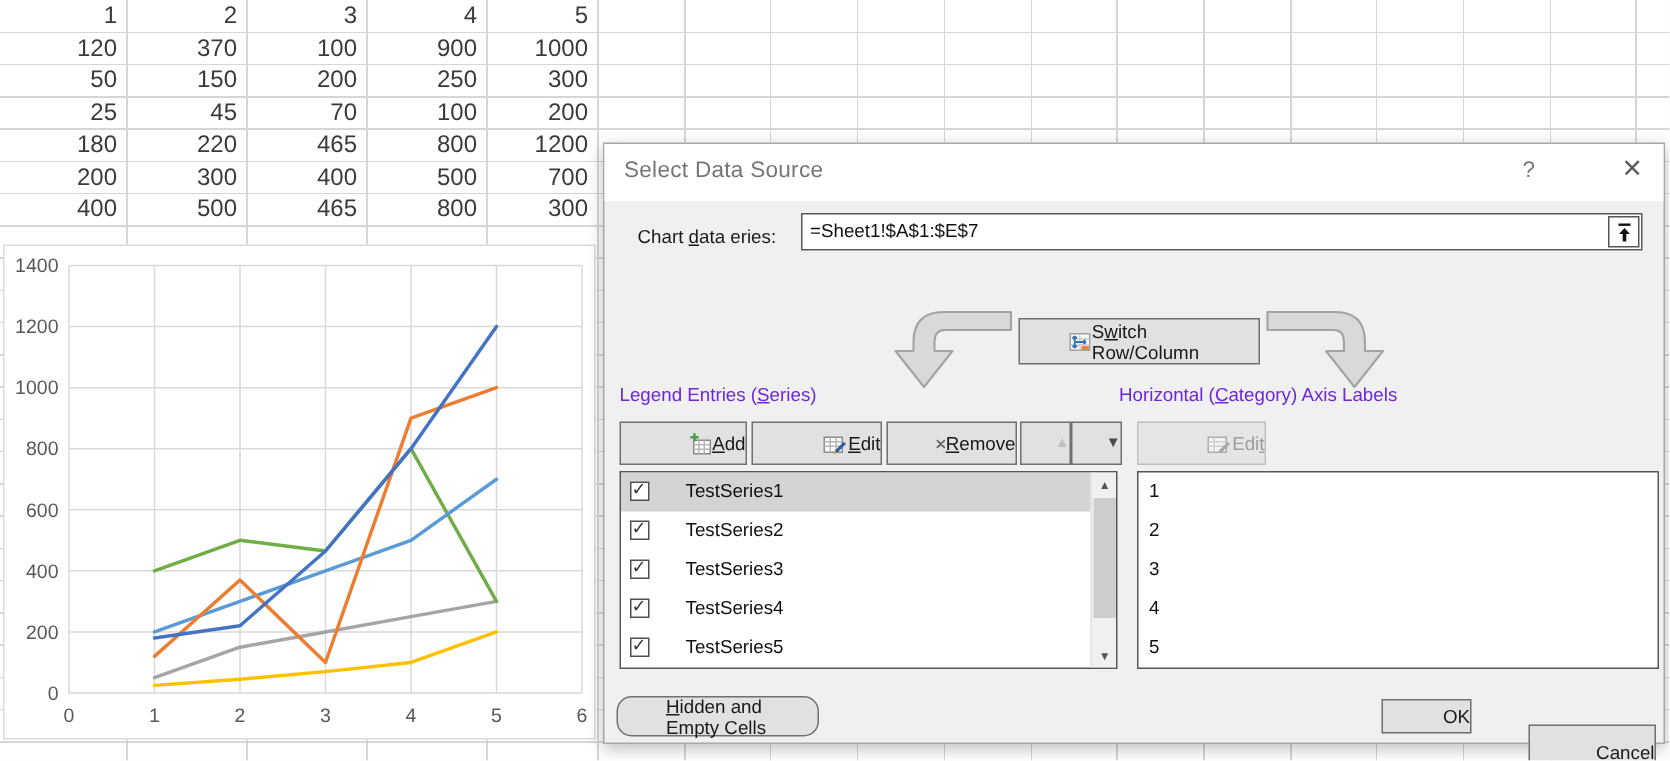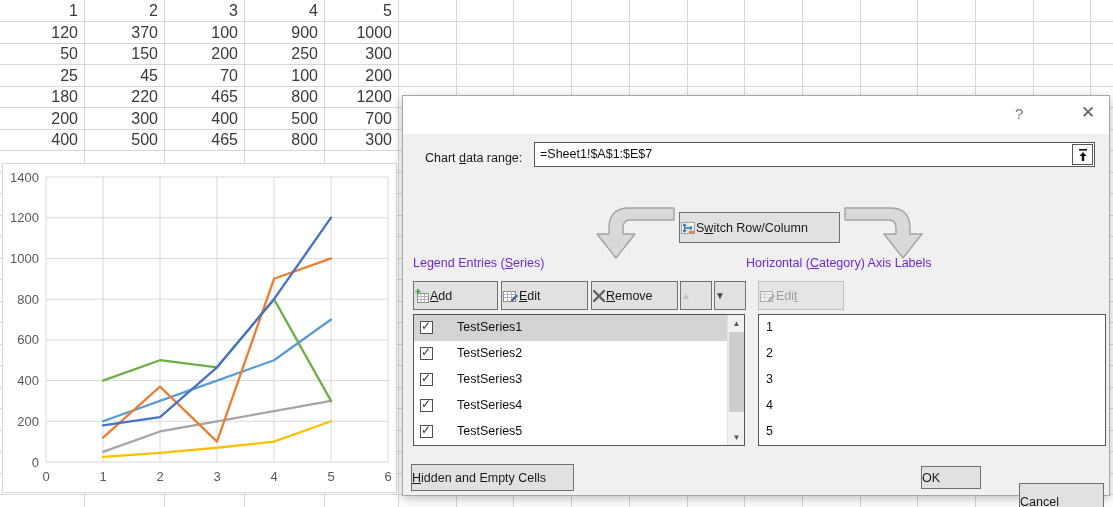--- a/index.html
+++ b/index.html
@@ -31,21 +31,21 @@
 
   .range-label{position:absolute;left:22px;top:55px;}
   .accel{text-decoration:underline;}
   .range-input{position:absolute;left:131px;top:46px;width:561px;height:25px;
                background:#fff;border:1px solid #565656;padding-left:23px;}
   .range-value{position:absolute;left:5px;top:4px;font-size:12.5px;color:#111;}
   .picker-btn{position:absolute;right:1px;top:1px;width:21px;height:21px;background:#fff;
               border:1px solid #565656;display:flex;align-items:center;justify-content:center;}
 
   .btn{position:absolute;background:#e1e1e1;border:1px solid #707070;display:flex;
-       align-items:center;justify-content:flex-start;gap:0;font-size:12.5px;color:#1a1a1a;cursor:default;}
+       align-items:center;justify-content:flex-end;gap:0;font-size:12.5px;color:#1a1a1a;cursor:default;padding-left:32px;}
   .btn.disabled{background:#e5e5e5;border-color:#bfbfbf;color:#9d9d9d;}
 
   .switch-btn{left:276px;top:116px;width:161px;height:31px;}
   .sec-label{position:absolute;top:160px;color:#6d28d9;}
   .btn-add{left:10px;top:185px;width:85px;height:29px;}
   .btn-edit{left:98px;top:185px;width:87px;height:29px;}
   .btn-remove{left:188px;top:185px;width:87px;height:29px;}
   .btn-up{left:277px;top:185px;width:32px;height:29px;}
   .btn-down{left:311px;top:185px;width:32px;height:29px;}
   .tri-up{color:#c2c2c2;font-size:10px;}
@@ -60,21 +60,21 @@
             border:1px solid #4f4f4f;}
   .lrow .cb span{position:absolute;left:0px;top:-3px;font-size:12px;color:#353535;}
   .lrow .slabel{position:absolute;left:43px;top:5px;}
   .axis-list .lrow .slabel{left:7px;}
   .scrollbar{position:absolute;right:0;top:0;bottom:0;width:17px;background:#f0f0f0;border-left:1px solid #e2e2e2;}
   .sb-btn{position:absolute;left:0;width:17px;height:16px;display:flex;align-items:center;justify-content:center;
           font-size:8px;color:#555;}
   .sb-thumb{position:absolute;left:1px;top:17px;width:15px;height:80px;background:#cdcdcd;}
 
   .btn-edit2{left:355px;top:185px;width:86px;height:29px;}
-  .btn-hidden{left:8px;top:368px;width:163px;height:27px;}
+  .btn-hidden{left:8px;top:368px;width:135px;height:27px;border-radius:10px;}
   .btn-ok{left:518px;top:370px;width:60px;height:23px;}
   .btn-cancel{left:616px;top:387px;width:85px;height:37px;}
 
   .deco{position:absolute;left:0;top:0;pointer-events:none;}
 </style>
 </head>
 <body>
 
 <div class="screen">
 
@@ -195,24 +195,25 @@
         <polyline points="100,292.9107142857143 157,288.8392857142857 214,283.75 271,277.64285714285717 328,257.2857142857143" fill="none" stroke="#FFC000" stroke-width="2.3" stroke-linejoin="round" stroke-linecap="round"></polyline>
         <polyline points="100,216.57142857142856 157,196.21428571428572 214,203.33928571428572 271,135.14285714285714 328,236.92857142857144" fill="none" stroke="#70AD47" stroke-width="2.3" stroke-linejoin="round" stroke-linecap="round"></polyline>
         <polyline points="100,257.2857142857143 157,236.92857142857144 214,216.57142857142856 271,196.21428571428572 328,155.5" fill="none" stroke="#5B9BD5" stroke-width="2.3" stroke-linejoin="round" stroke-linecap="round"></polyline>
         <polyline points="100,273.57142857142856 157,222.67857142857144 214,277.64285714285717 271,114.78571428571428 328,94.42857142857142" fill="none" stroke="#ED7D31" stroke-width="2.3" stroke-linejoin="round" stroke-linecap="round"></polyline>
         <polyline points="100,261.35714285714283 157,253.21428571428572 214,203.33928571428572 271,135.14285714285714 328,53.71428571428572" fill="none" stroke="#4472C4" stroke-width="2.3" stroke-linejoin="round" stroke-linecap="round"></polyline>
       </svg>
   </div>
 
   <div class="dialog">
     <div class="titlebar"></div>
+    <div class="dlg-title">Select Data Source</div>
     <div class="dlg-help">?</div>
     <div class="dlg-close">✕</div>
 
-    <div class="range-label"><span>Chart </span><span class="accel">d</span><span>ata range:</span></div>
+    <div class="range-label"><span>Chart </span><span class="accel">d</span><span>ata eries:</span></div>
 
     <div class="range-input">
       <span class="range-value">=Sheet1!$A$1:$E$7</span>
       <span class="picker-btn">
         <svg width="12" height="14" viewBox="0 0 12 14">
           <rect x="2" y="1" width="8" height="1.6" fill="#111"></rect>
           <polygon points="6,4 2.4,8 4.8,8 4.8,13 7.2,13 7.2,8 9.6,8" fill="#111"></polygon>
         </svg>
       </span>
     </div>

